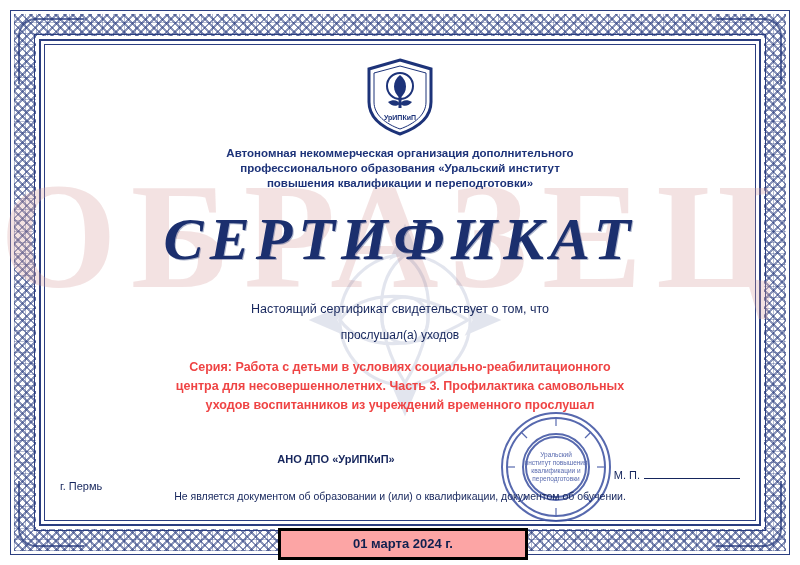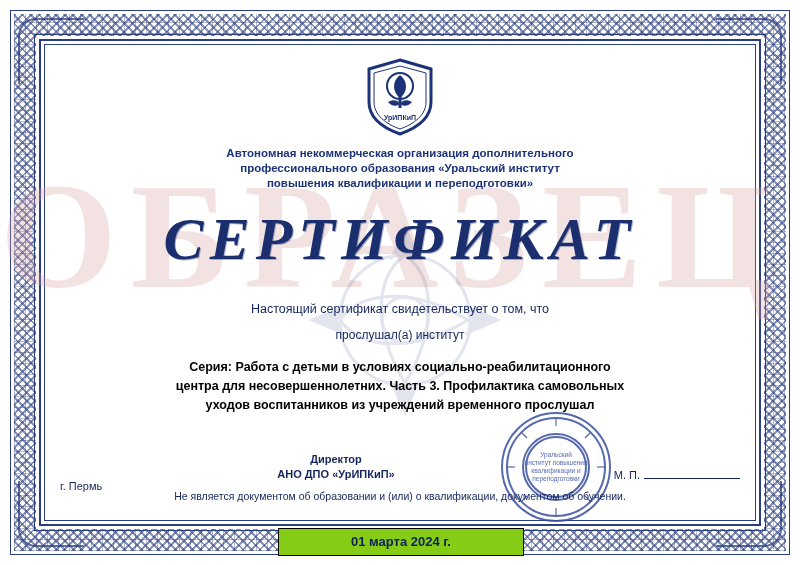--- a/index.html
+++ b/index.html
@@ -167,21 +167,21 @@
   .attended {
     text-align: center;
     font-size: 12px;
     color: #15255c;
     margin-top: 12px;
   }
   .course {
     text-align: center;
     font-size: 12.5px;
     font-weight: bold;
-    color: #000000;
+    color: #ef4444;
     line-height: 19px;
     margin-top: 16px;
     padding: 0 40px;
   }
 
   
   .sign-row {
     position: absolute;
     left: 0; top: 400px;
     width: 688px;
@@ -232,22 +232,22 @@
     width: 120px; height: 120px;
     opacity: 0.85;
     pointer-events: none;
   }
 
   
   .date-bar {
     position: absolute;
     left: 278px; top: 528px;
     width: 244px; height: 26px;
-    border: 1px solid #000000;
-    background: #84cc16;
+    border: 3px solid #000000;
+    background: #fca5a5;
     text-align: center;
     line-height: 26px;
     font-size: 13px;
     font-weight: bold;
     color: #10204f;
     z-index: 5;
   }
 </style>
 </head>
 <body>
@@ -299,21 +299,21 @@
       <div>Автономная некоммерческая организация дополнительного</div>
       <div>профессионального образования «Уральский институт</div>
       <div>повышения квалификации и переподготовки»</div>
     </div>
 
     <div class="title">СЕРТИФИКАТ</div>
 
     <div class="subtitle">Настоящий сертификат свидетельствует о том, что</div>
 
 
-    <div class="attended">прослушал(а) институт</div>
+    <div class="attended">прослушал(а) уходов</div>
 
     <div class="course">
       <div>Серия: Работа с детьми в условиях социально-реабилитационного</div>
       <div>центра для несовершеннолетних. Часть 3. Профилактика самовольных</div>
       <div>уходов воспитанников из учреждений временного прослушал</div>
     </div>
 
     <svg class="stamp" viewBox="0 0 120 120">
       <g fill="none" stroke="#3a4fa0" stroke-width="2">
         <circle cx="60" cy="60" r="54"></circle>
@@ -335,21 +335,20 @@
         <text x="60" y="50" font-size="6.5">Уральский</text>
         <text x="60" y="58" font-size="6.5">институт повышения</text>
         <text x="60" y="66" font-size="6.5">квалификации и</text>
         <text x="60" y="74" font-size="6.5">переподготовки</text>
       </g>
     </svg>
 
     <div class="sign-row">
       <div class="city">г. Пермь</div>
       <div class="director">
-        <div>Директор</div>
         <div>АНО ДПО «УрИПКиП»</div>
       </div>
       <div class="mp">
         <span>М. П.</span><span class="mp-rule"></span>
       </div>
     </div>
 
     <div class="disclaimer">Не является документом об образовании и (или) о квалификации, документом об обучении.</div>
   </div>
 

